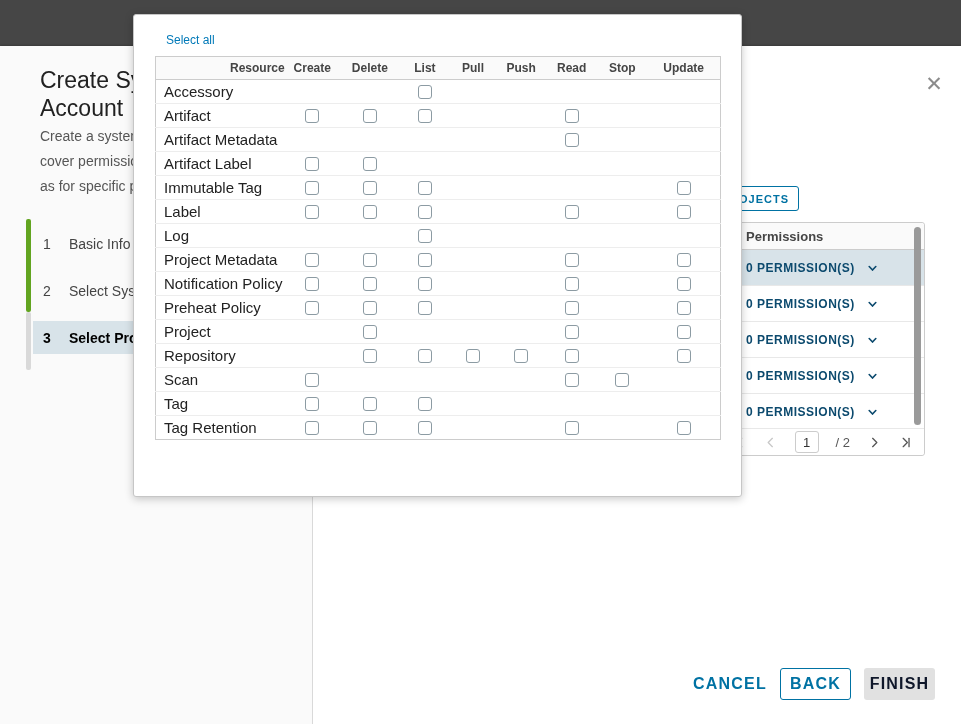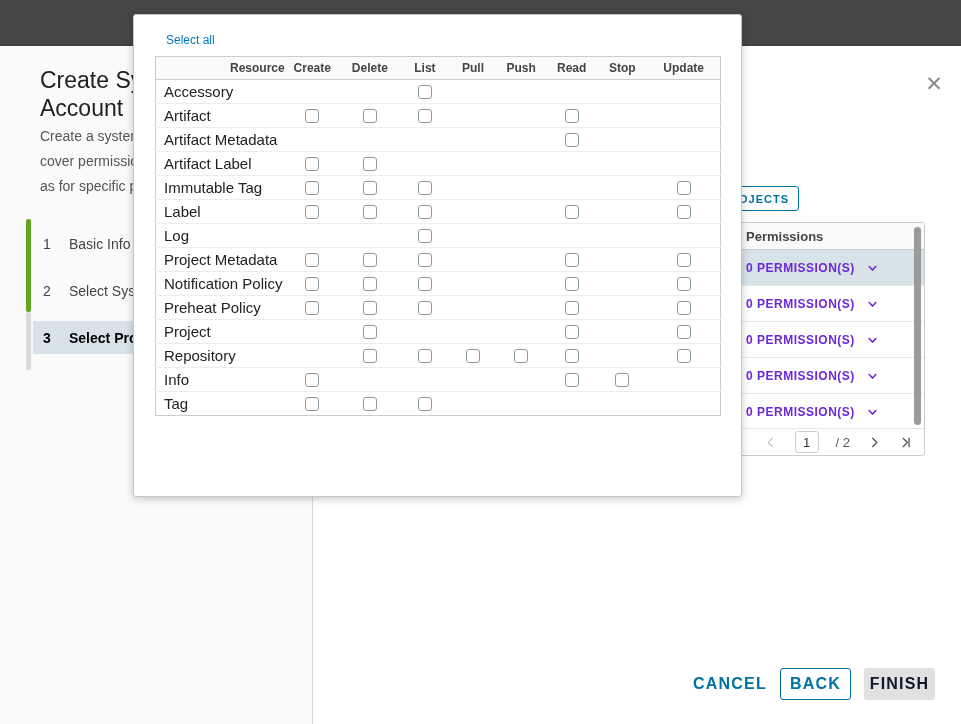--- a/index.html
+++ b/index.html
@@ -34,21 +34,21 @@
 
   
   .projects-btn { position:absolute; left:726px; top:140px; width:73px; height:25px; background:#fff; border:1px solid #0072A3; border-radius:3px; color:#0072A3; font-size:11px; font-weight:700; letter-spacing:1px; display:flex; align-items:center; justify-content:flex-end; padding-right:9px; cursor:pointer; font-family:"Liberation Sans",sans-serif; }
 
   
   .perm-table { position:absolute; left:500px; top:176px; width:425px; height:234px; background:#fff; border:1px solid #CCC; border-radius:0 3px 3px 3px; }
   .perm-head { height:27px; background:#FAFAFA; border-bottom:1px solid #CCC; display:flex; align-items:center; padding-left:245px; font-size:13px; font-weight:600; color:#454545; border-radius:0 3px 0 0; }
   .perm-rows { }
   .perm-row { height:36px; border-bottom:1px solid #E8E8E8; display:flex; align-items:center; padding-left:245px; }
   .perm-row.selected { background:#D8E3E9; }
-  .perm-link { display:flex; align-items:center; gap:12px; color:#6d28d9; font-size:12px; font-weight:700; letter-spacing:.5px; text-decoration:none; cursor:pointer; white-space:nowrap; }
+  .perm-link { display:flex; align-items:center; gap:12px; color:#0c4a6e; font-size:12px; font-weight:700; letter-spacing:.5px; text-decoration:none; cursor:pointer; white-space:nowrap; }
   .perm-link .caret { margin-top:1px; }
 
   .scroll-thumb { position:absolute; right:3px; top:4px; width:7px; height:198px; background:#9A9A9A; border-radius:4px; }
 
   .pager { position:absolute; left:0; right:0; bottom:0; height:27px; border-top:1px solid #E8E8E8; background:#fff; display:flex; align-items:center; justify-content:flex-end; gap:17px; padding-right:12px; border-radius:0 0 3px 3px; }
   .pg-btn { background:none; border:none; padding:0; width:14px; height:14px; display:flex; align-items:center; justify-content:center; cursor:pointer; color:#565656; }
   .pg-btn.disabled { color:#C8C8C8; }
   .pg-input { width:24px; height:22px; border:1px solid #CCC; border-radius:3px; text-align:center; font-size:13px; color:#333; font-family:"Liberation Sans",sans-serif; }
   .pg-total { font-size:13px; color:#565656; }
 
@@ -345,38 +345,49 @@
             <td></td>
             <td><span class="cb"></span></td>
             <td><span class="cb"></span></td>
             <td><span class="cb"></span></td>
             <td><span class="cb"></span></td>
             <td><span class="cb"></span></td>
             <td></td>
             <td><span class="cb"></span></td>
           </tr>
           <tr>
-            <td class="res">Info</td>
+            <td class="res">Scan</td>
             <td><span class="cb"></span></td>
             <td></td>
             <td></td>
             <td></td>
             <td></td>
             <td><span class="cb"></span></td>
             <td><span class="cb"></span></td>
             <td></td>
           </tr>
           <tr>
             <td class="res">Tag</td>
             <td><span class="cb"></span></td>
             <td><span class="cb"></span></td>
             <td><span class="cb"></span></td>
             <td></td>
             <td></td>
             <td></td>
             <td></td>
             <td></td>
+          </tr>
+          <tr>
+            <td class="res">Tag Retention</td>
+            <td><span class="cb"></span></td>
+            <td><span class="cb"></span></td>
+            <td><span class="cb"></span></td>
+            <td></td>
+            <td></td>
+            <td><span class="cb"></span></td>
+            <td></td>
+            <td><span class="cb"></span></td>
           </tr>
         </tbody>
     </table>
   </div>
 
 </div>
 
 </body></html>

